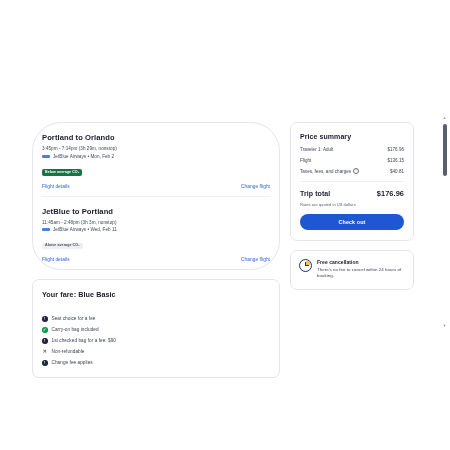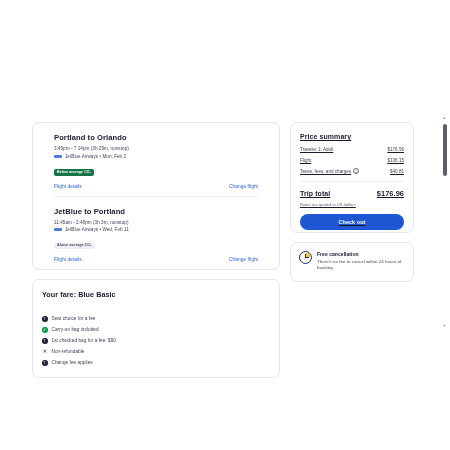--- a/index.html
+++ b/index.html
@@ -40,21 +40,21 @@
   .col-right { width: 124px; }
 
   .card {
     background: #ffffff;
     border: 1px solid #e4e6ec;
     border-radius: 7px;
     box-sizing: border-box;
   }
 
   
-  #itinerary-card { padding: 0 21px; }
+  #itinerary-card { padding: 0 9px; border-radius: 29px; }
 
   .leg { padding: 10px 0 7px 0; }
   .leg + .leg { border-top: 1px solid #eceef2; }
 
   .leg-title {
     font-size: 7.6px;
     font-weight: bold;
     letter-spacing: 0.01em;
     color: #1b1b2e;
     margin: 0 0 4px 0;
@@ -145,21 +145,21 @@
   }
   .ficon-info { background: #22243a; color: #ffffff; }
   .ficon-yes { background: #0a9b4a; color: #ffffff; }
   .ficon-no {
     background: transparent;
     color: #5a5f73;
     font-size: 5px;
   }
 
   
-  #price-card { padding: 10px 9px 2px 9px; text-decoration: underline; }
+  #price-card { padding: 10px 9px 10px 9px; }
   .ps-title {
     font-size: 7px;
     font-weight: bold;
     margin: 0 0 7px 0;
     color: #1b1b2e;
     letter-spacing: 0.01em;
   }
   .ps-row {
     display: flex;
     justify-content: space-between;

